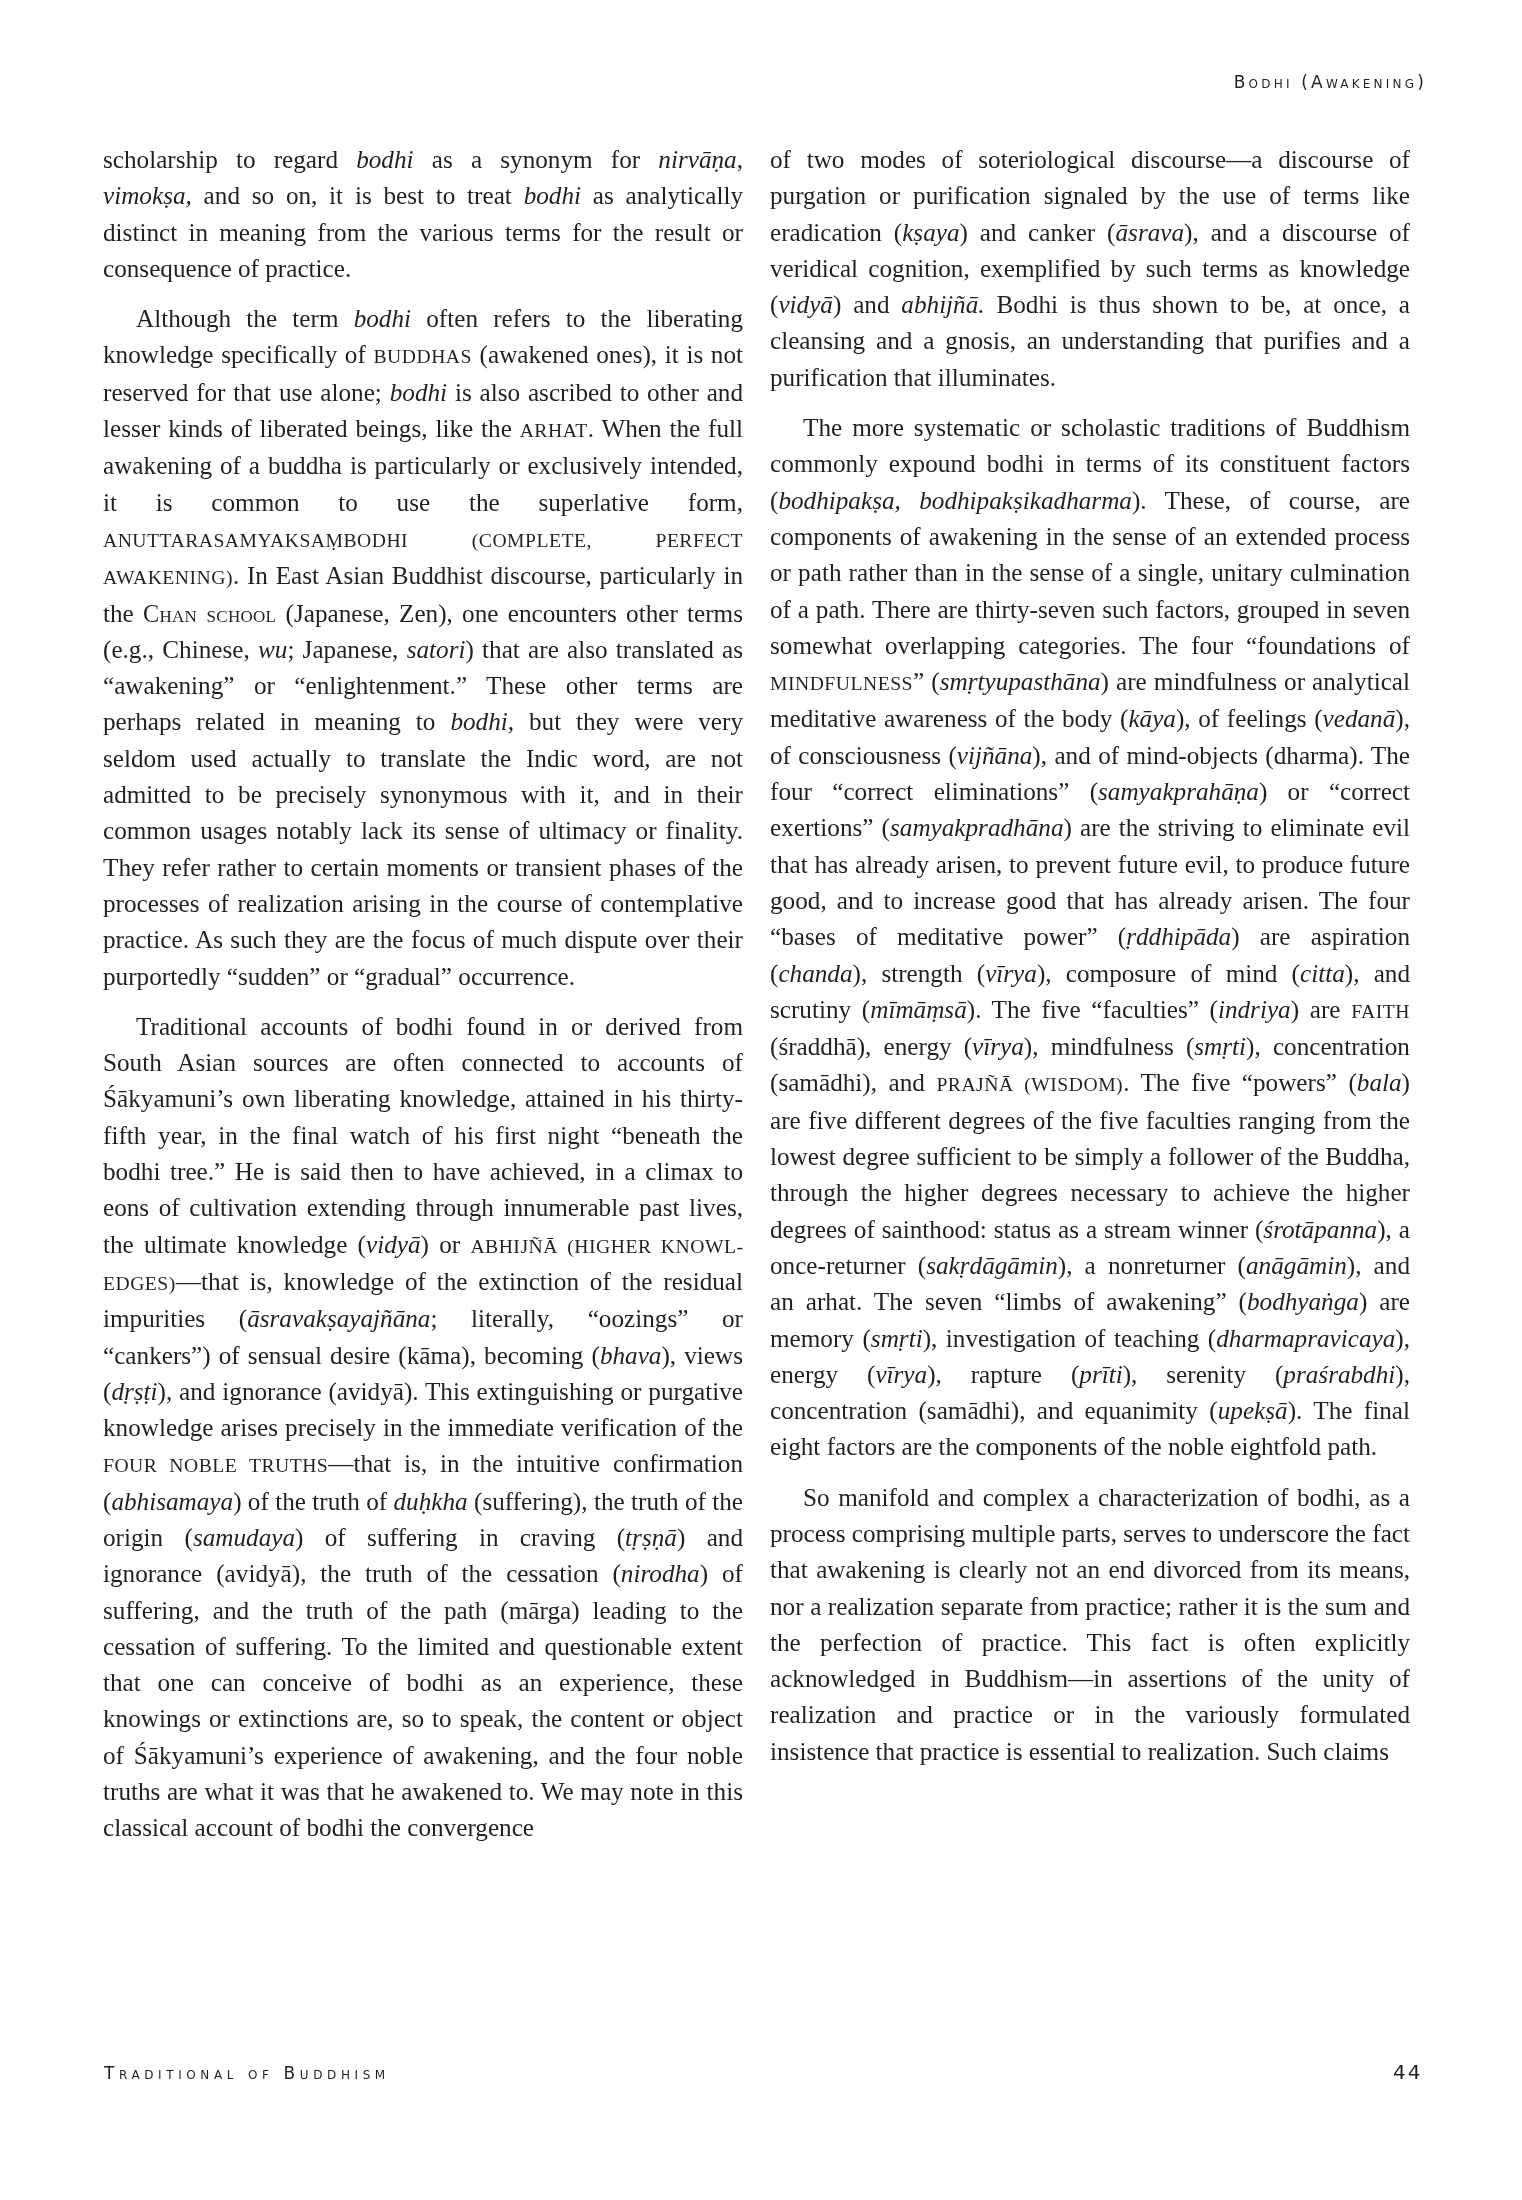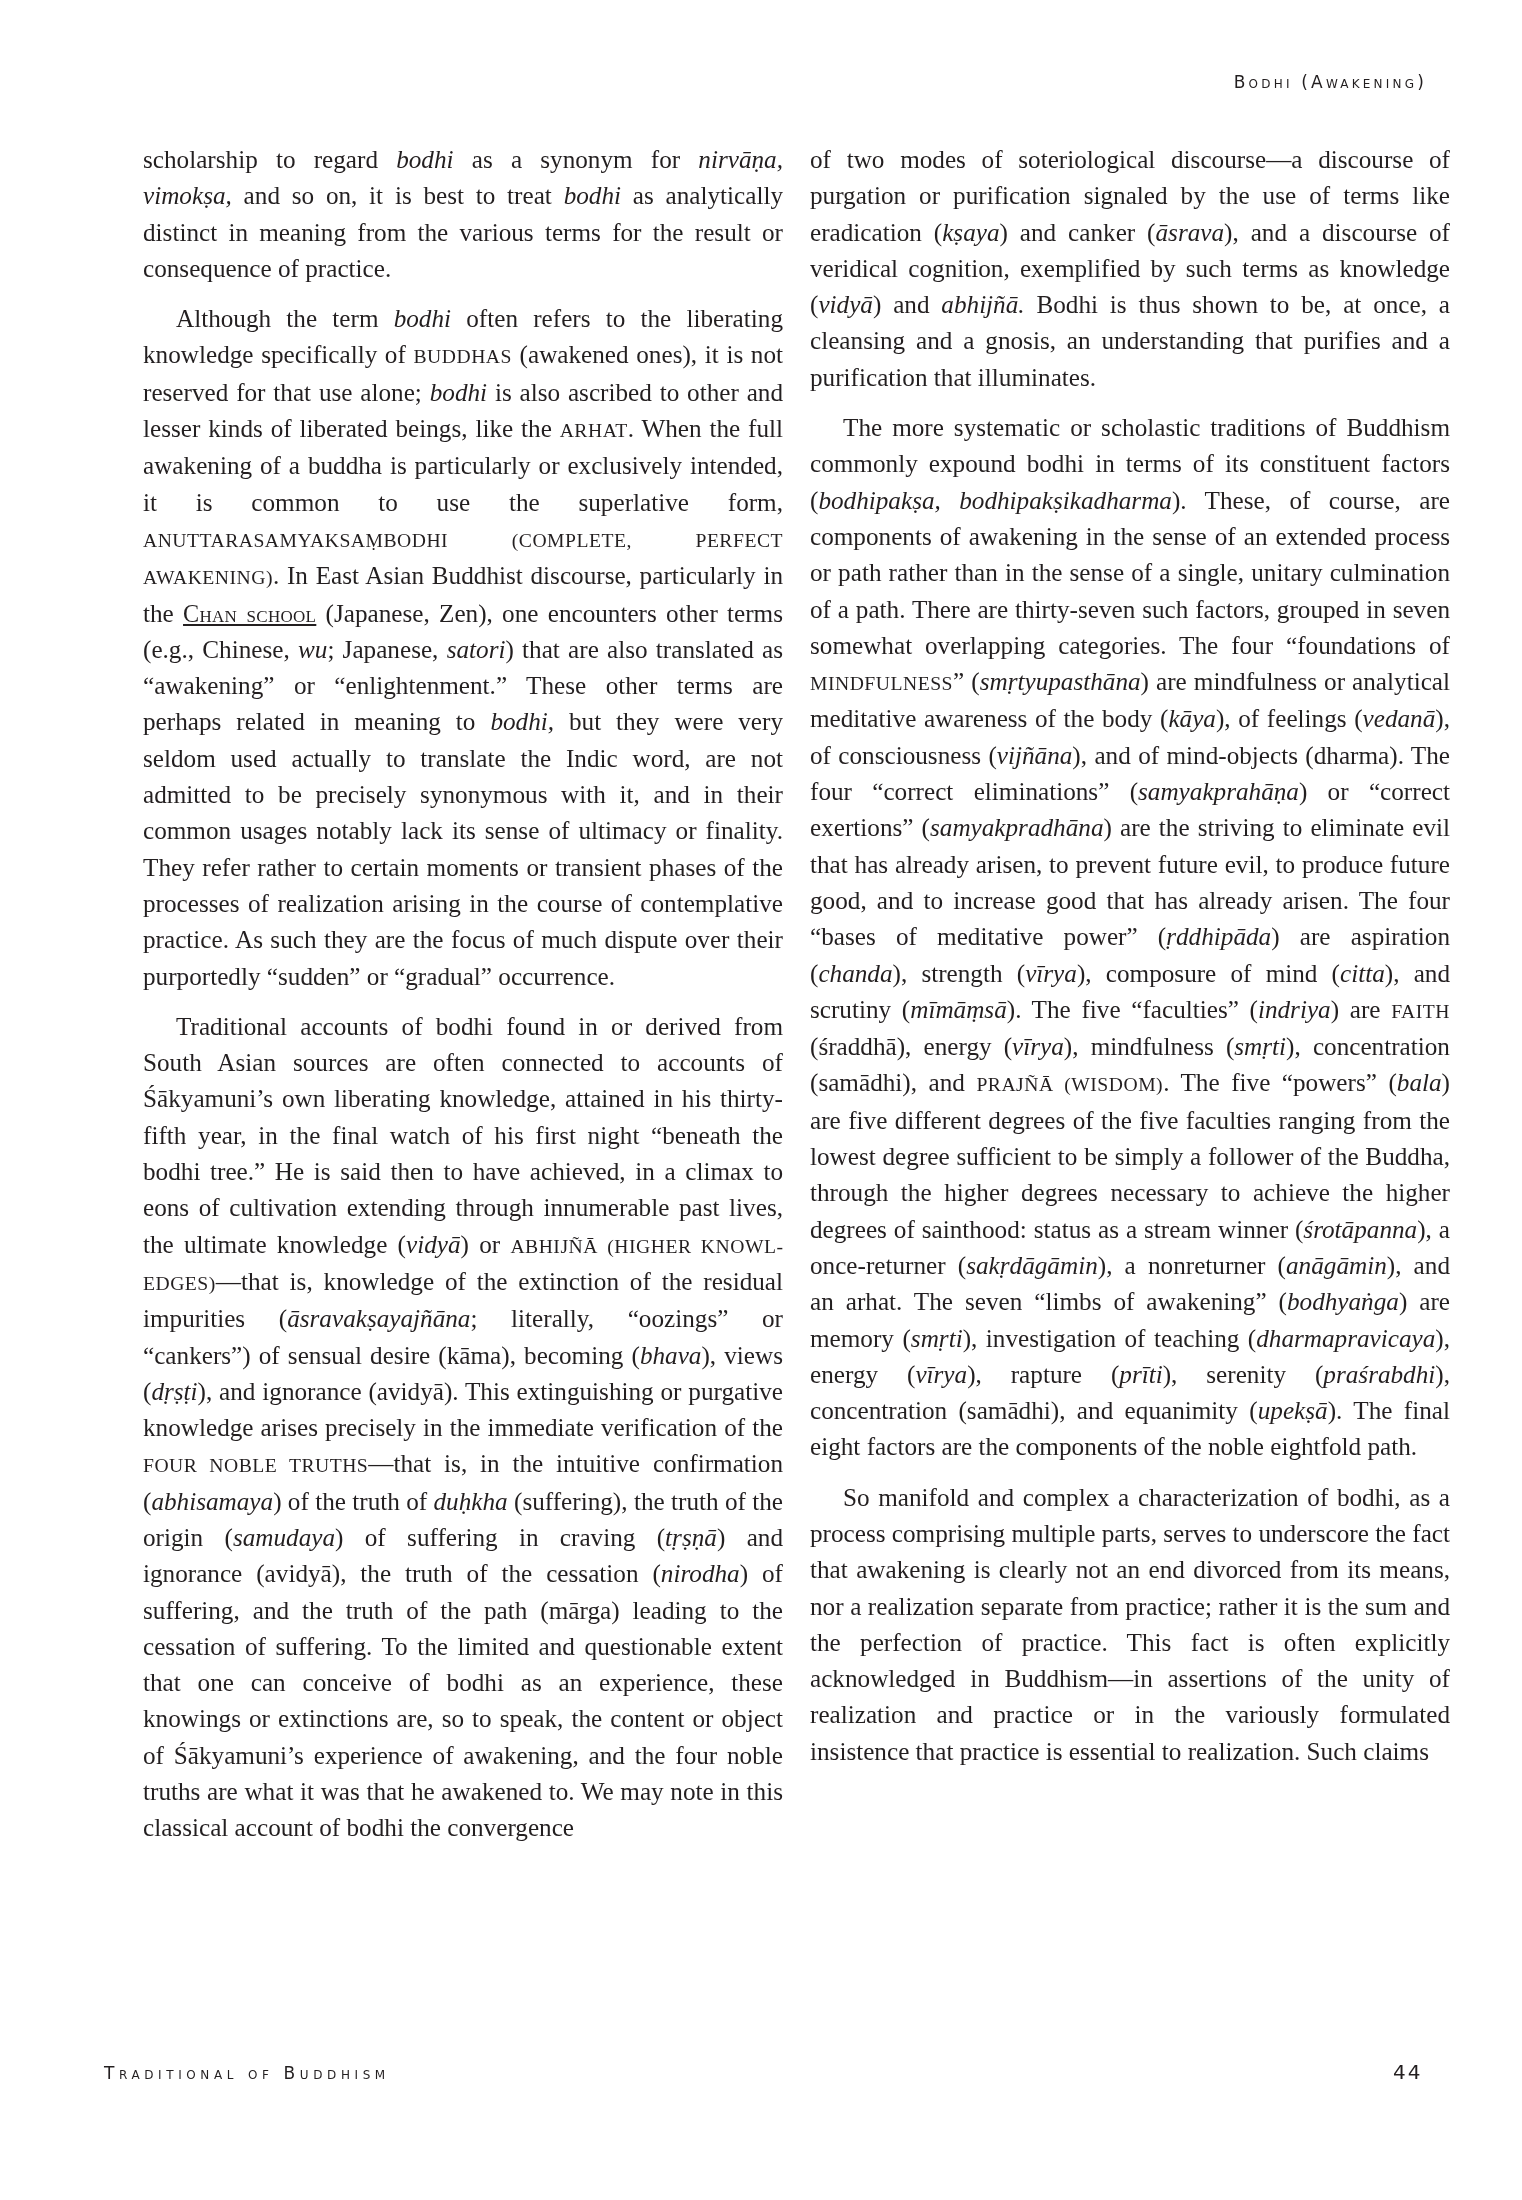--- a/index.html
+++ b/index.html
@@ -11,29 +11,28 @@
   .running-head {
     position: absolute; top: 72px; right: 95px;
     font-family: "DejaVu Sans", "Liberation Sans", sans-serif;
     font-size: 17px; letter-spacing: 3.2px; font-variant: small-caps;
     color: #231f20;
   }
   .column {
     position: absolute; top: 142px; width: 640px;
     font-size: 25.2px; line-height: 36.3px; text-align: justify;
     hyphens: manual;
-    margin-left: 40px;
   }
   .col-left { left: 103px; }
   .col-right { left: 770px; }
   .para { margin: 0 0 14px 0; text-indent: 33px; }
   .para.no-indent { text-indent: 0; }
   .para:last-child { margin-bottom: 0; }
   .it { font-style: italic; }
-  .sc { font-variant: small-caps; font-size: 0.96em; letter-spacing: 0.3px; text-decoration: underline; }
+  .sc { font-variant: small-caps; font-size: 0.96em; letter-spacing: 0.3px; }
   .scu { font-size: 0.78em; letter-spacing: 0.5px; }
   .footer-left {
     position: absolute; top: 2063px; left: 104px;
     font-family: "DejaVu Sans", "Liberation Sans", sans-serif;
     font-size: 17px; letter-spacing: 4.6px; font-variant: small-caps;
   }
   .footer-right {
     position: absolute; top: 2060px; left: 1393px;
     font-family: "DejaVu Sans", "Liberation Sans", sans-serif;
     font-size: 20px; letter-spacing: 2px;

